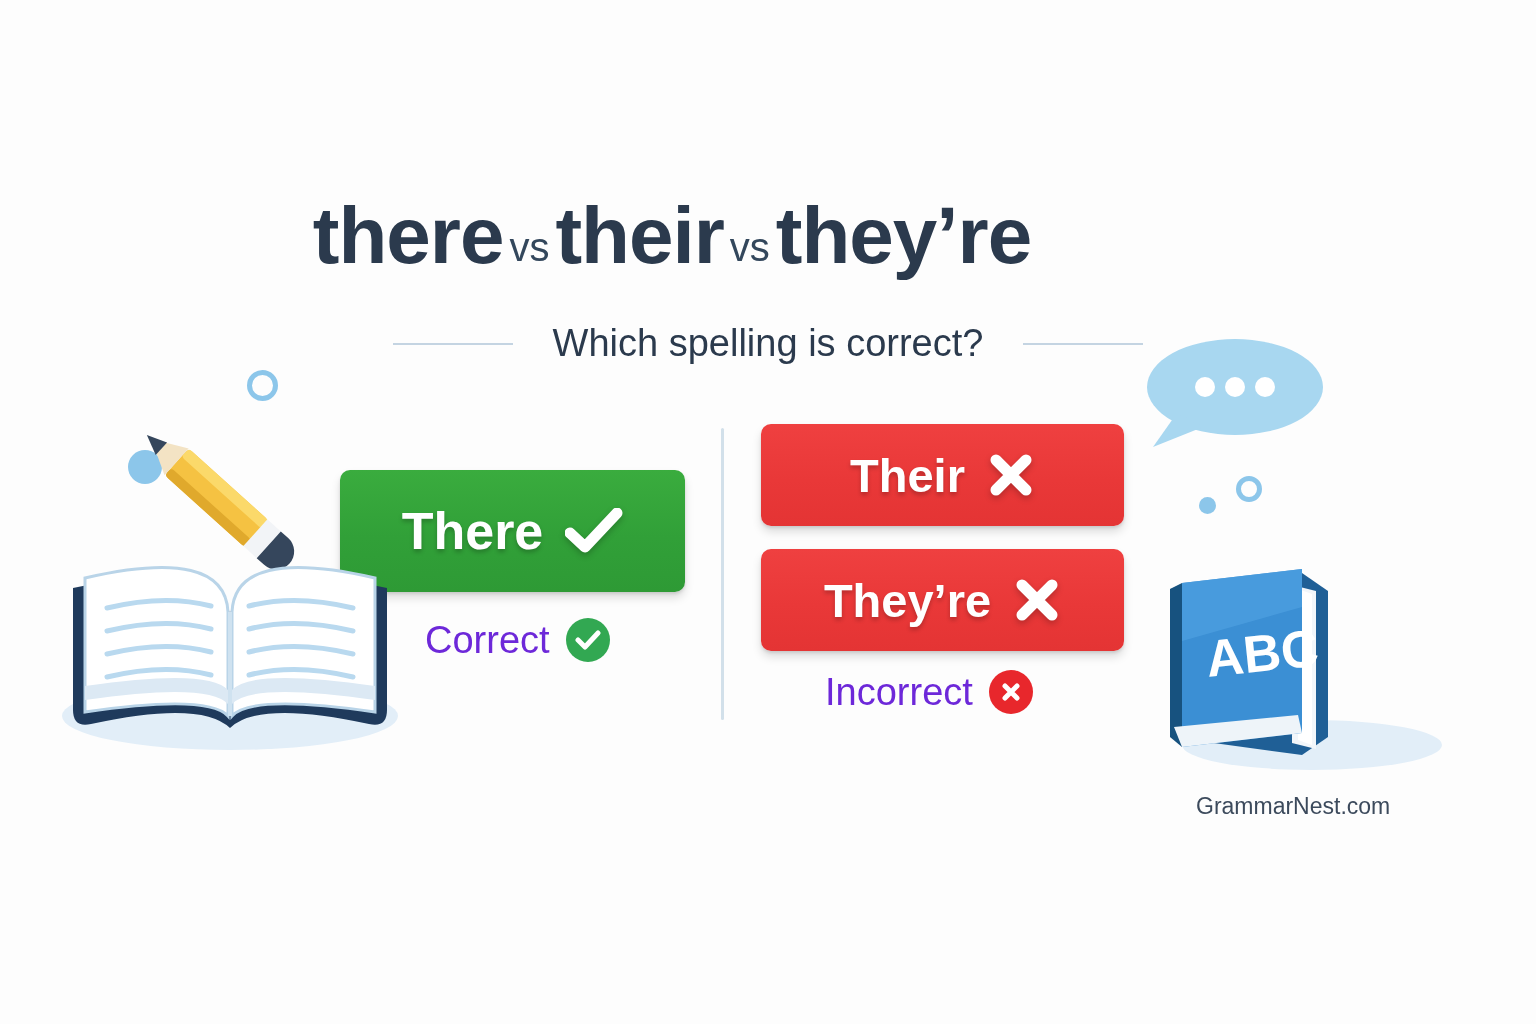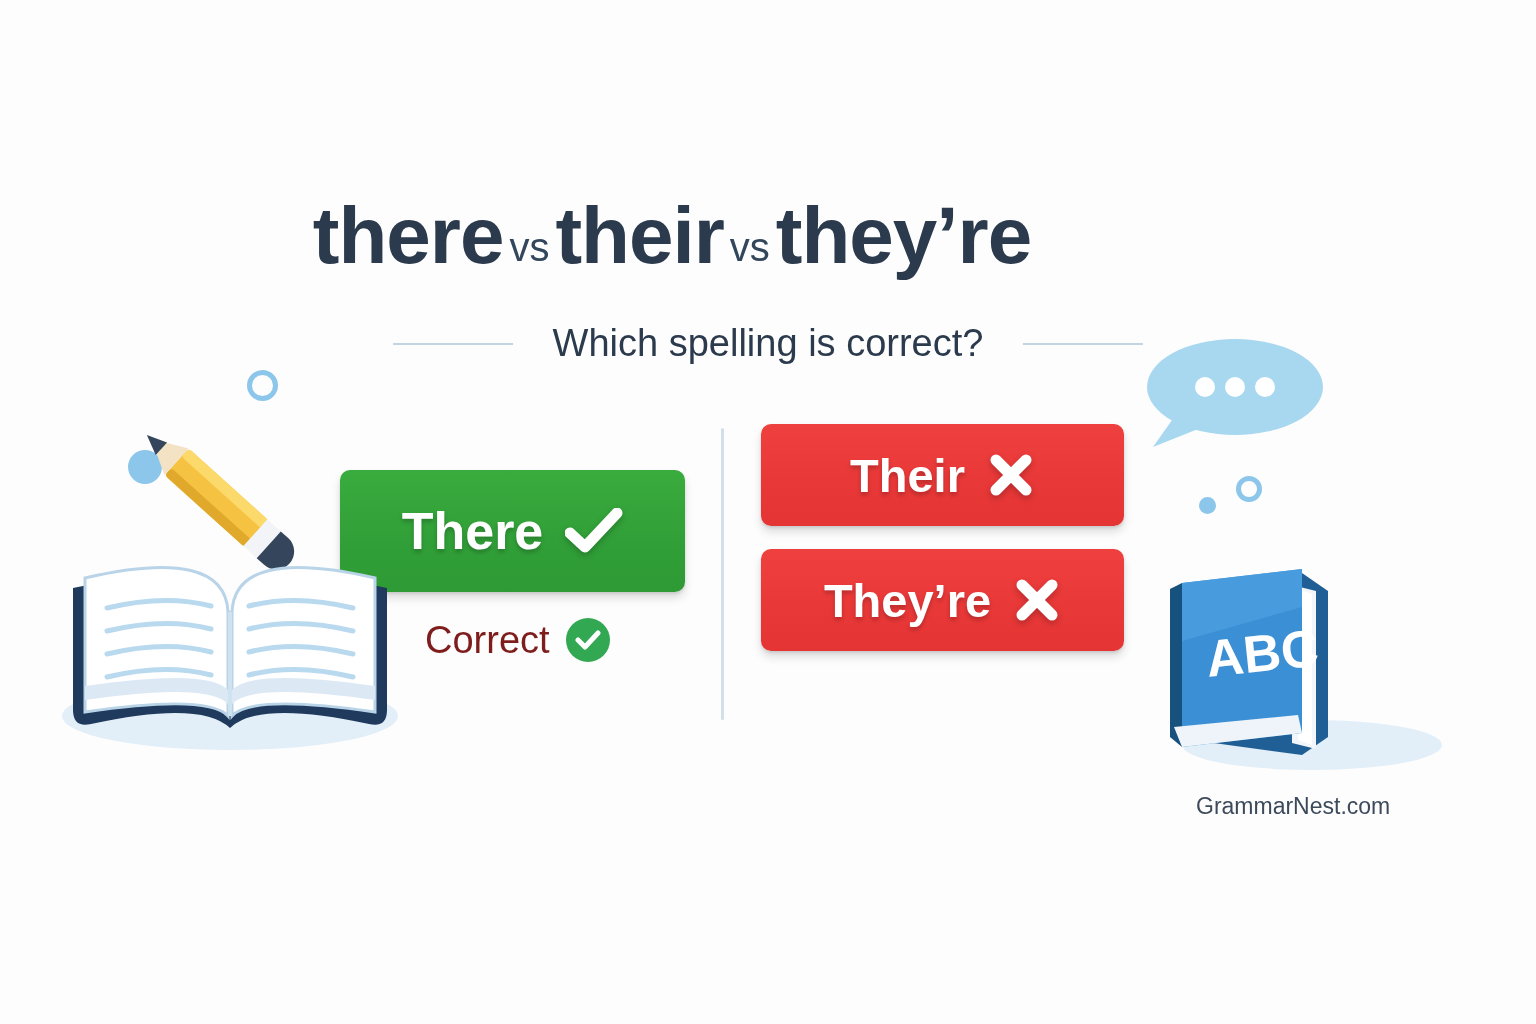--- a/index.html
+++ b/index.html
@@ -79,21 +79,21 @@
     background:linear-gradient(180deg,#ef4040 0%,#e93838 55%,#e43434 100%);
     font-size:47px;
   }
   .glyph { display:inline-block; line-height:1; }
   .glyph svg { display:block; filter:drop-shadow(0 3px 3px rgba(0,0,0,0.22)); }
 
   
   .status {
     position:absolute;
     display:flex; align-items:center; gap:16px;
-    color:#7f1d1d;
+    color:#6d28d9;
     font-size:38px;
     font-weight:normal;
     white-space:nowrap;
   }
   .status-correct { left:425px; top:618px; }
   .status-incorrect { left:825px; top:670px; }
   .badge {
     width:44px; height:44px; border-radius:50%;
     display:flex; align-items:center; justify-content:center;
     flex:0 0 auto;
@@ -165,20 +165,28 @@
 
   <div class="btn btn-red-2">
     <span>They’re</span>
     <span class="glyph">
       <svg width="48" height="48" viewBox="0 0 48 48">
         <path d="M9 9 L39 39 M39 9 L9 39" stroke="#ffffff" stroke-width="11" stroke-linecap="round" fill="none"></path>
       </svg>
     </span>
   </div>
 
+  <div class="status status-incorrect">
+    <span>Incorrect</span>
+    <span class="badge badge-red">
+      <svg width="24" height="24" viewBox="0 0 24 24">
+        <path d="M6 6 L18 18 M18 6 L6 18" stroke="#ffffff" stroke-width="5" stroke-linecap="round" fill="none"></path>
+      </svg>
+    </span>
+  </div>
 
   <div class="ring" style="left:247px; top:370px; width:31px; height:31px;"></div>
   <div class="dot" style="left:128px; top:450px; width:34px; height:34px;"></div>
 
   <div class="ring" style="left:1236px; top:476px; width:26px; height:26px;"></div>
   <div class="dot" style="left:1199px; top:497px; width:17px; height:17px;"></div>
 
   <div class="left-illo">
     <svg width="350" height="340" viewBox="0 0 350 340">
 

